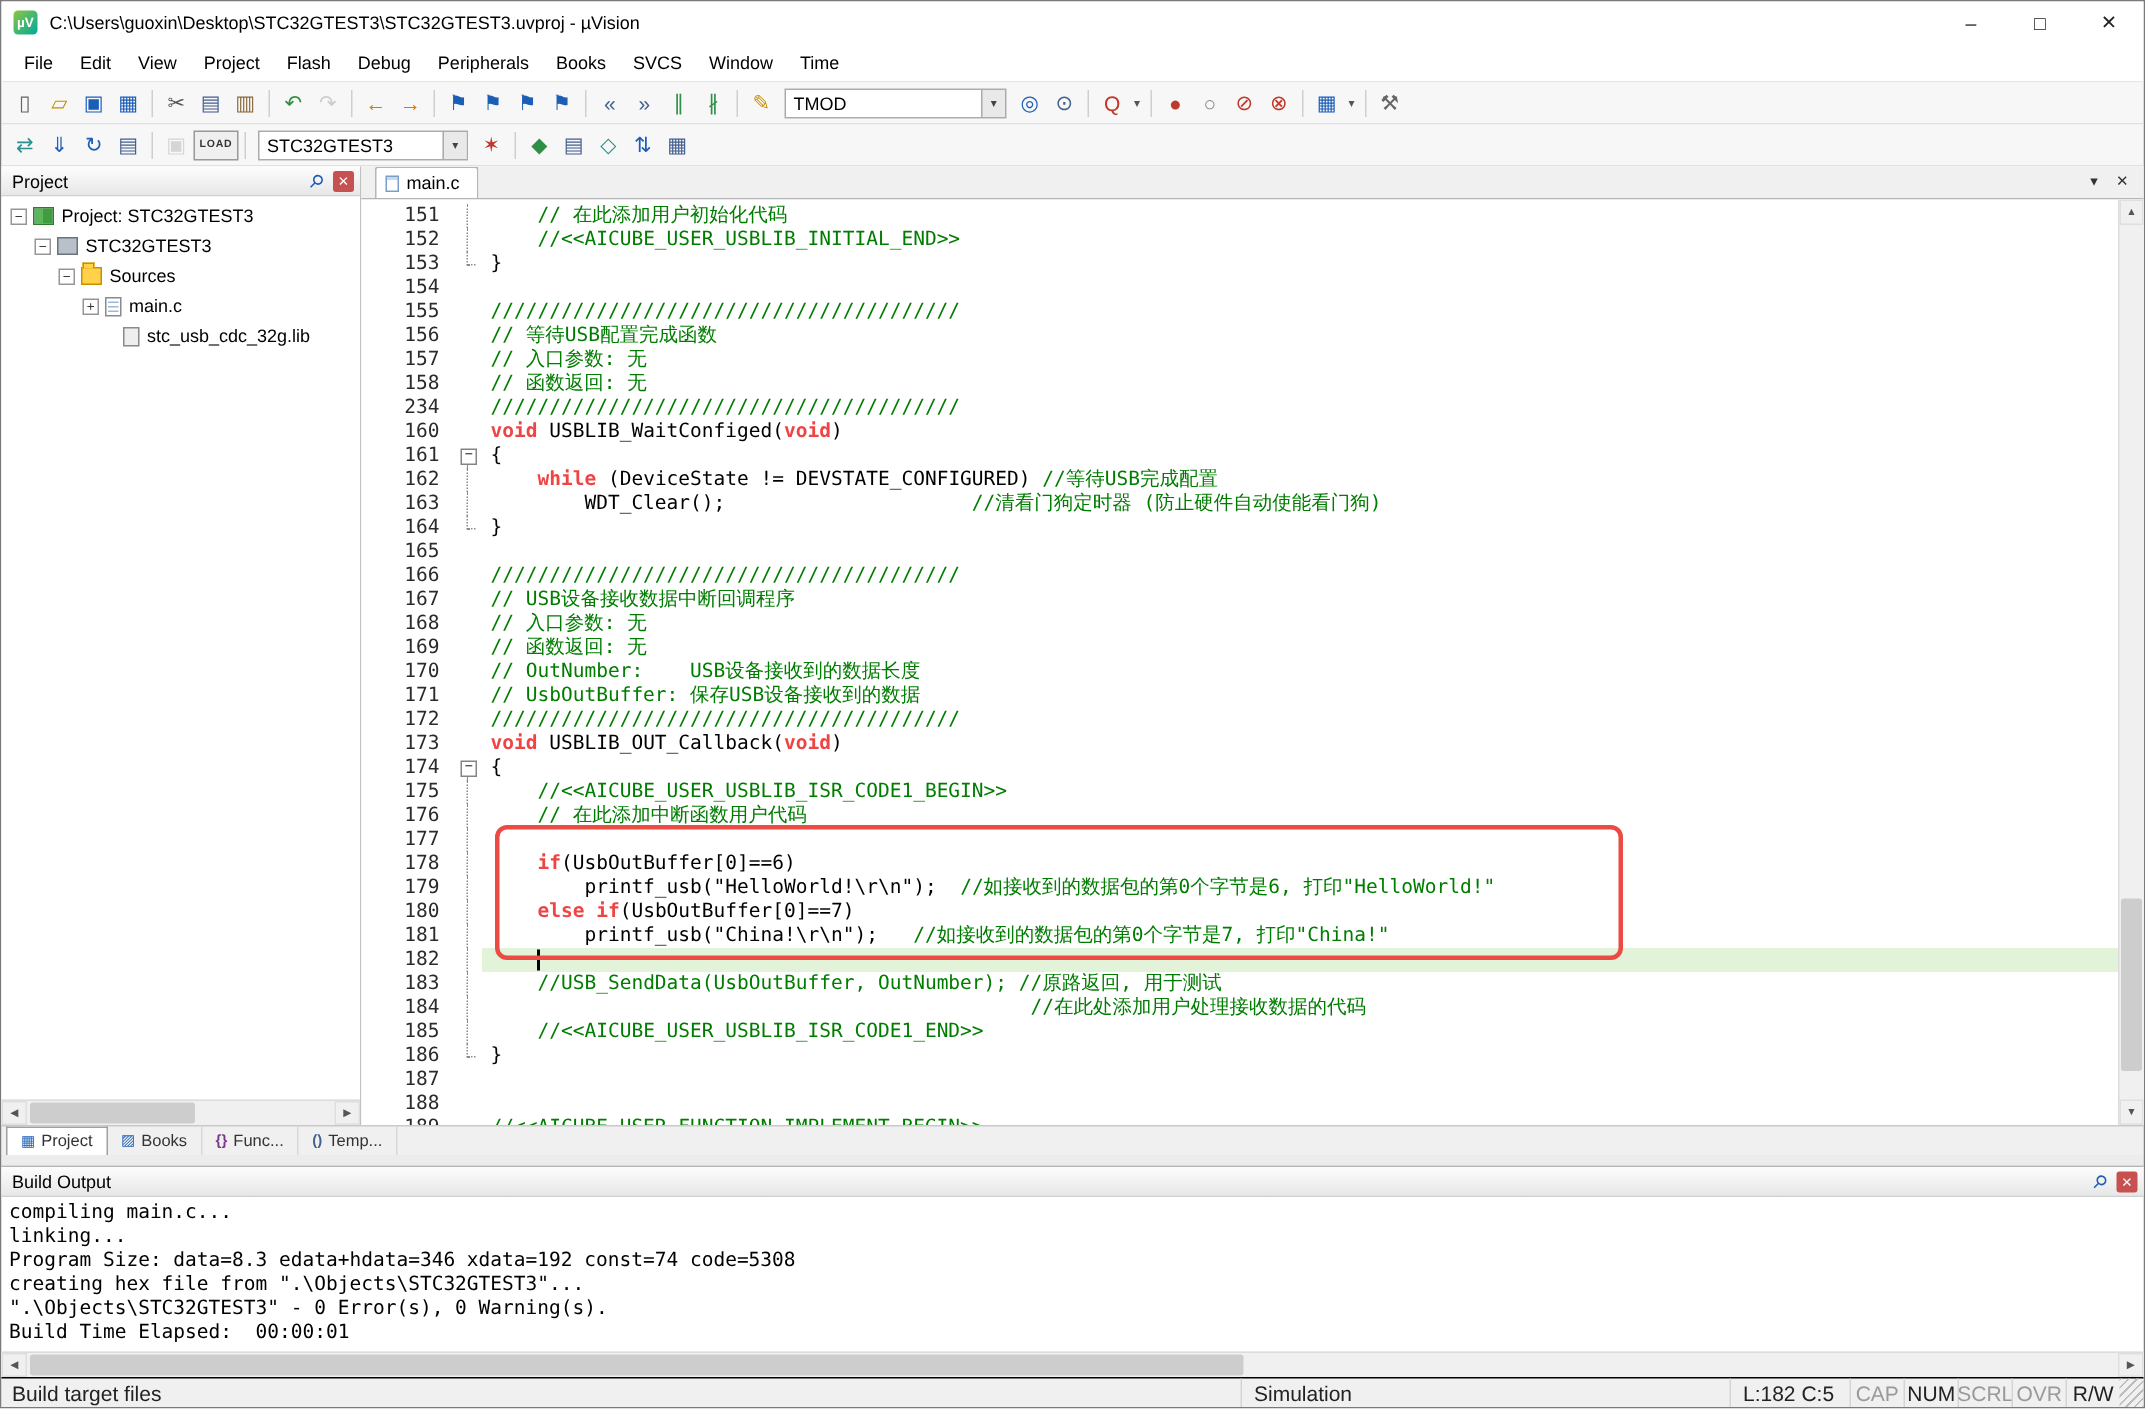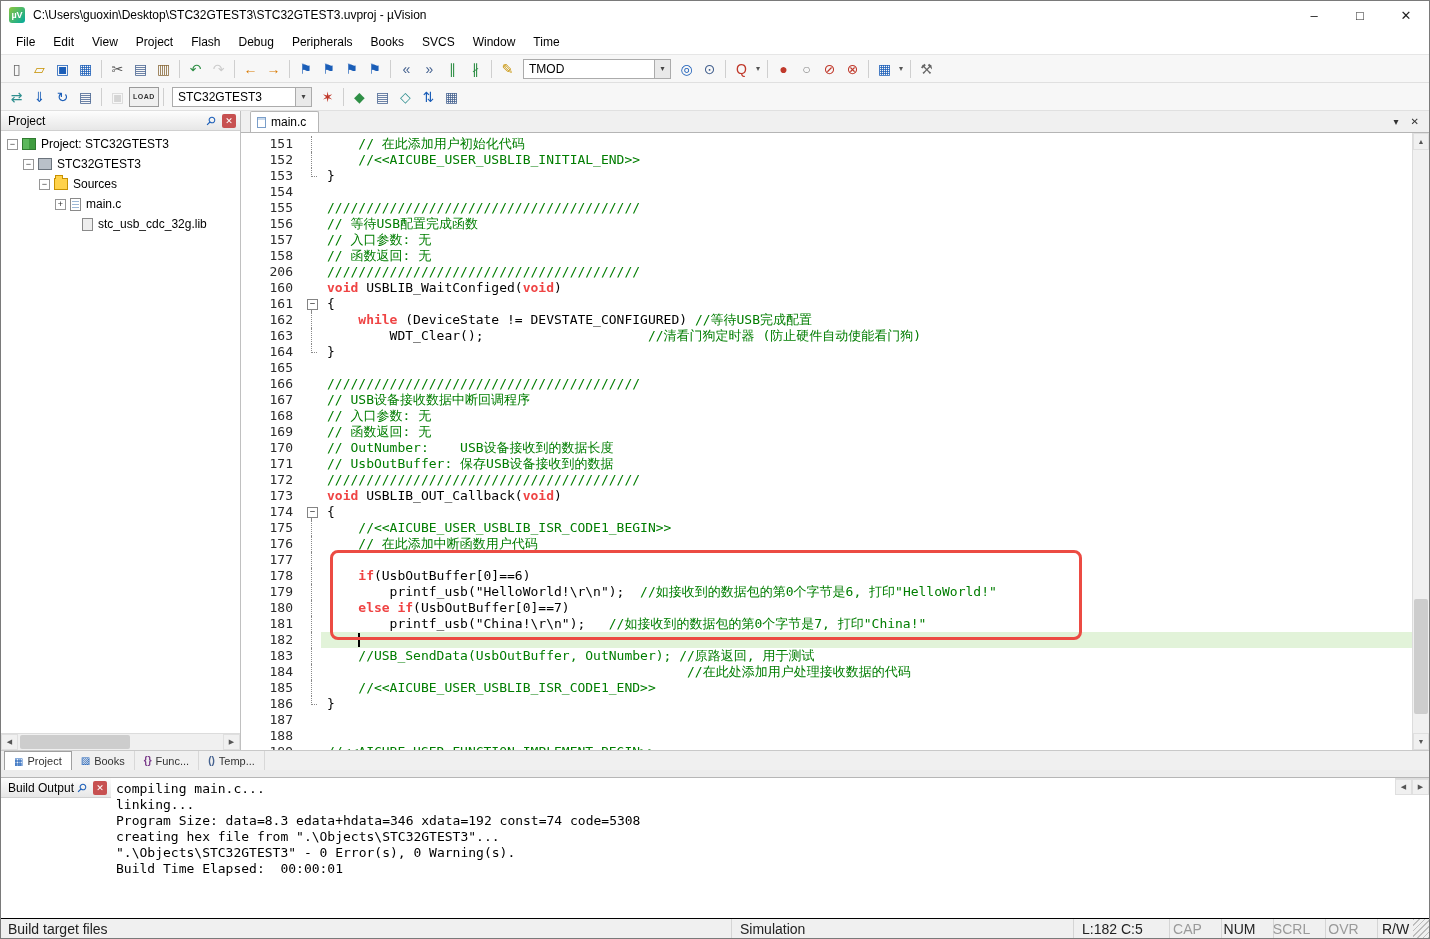--- a/index.html
+++ b/index.html
@@ -94,27 +94,27 @@
 
   
   .dock-tabs { height: 20px; flex: none; background: #f0f0f0; border-top: 1px solid #c9c9c9; display: flex; align-items: stretch; padding-left: 3px; }
   .dtab { display: flex; align-items: center; gap: 4px; padding: 0 9px; font-size: 11px; color: #333; border-right: 1px solid #d8d8d8; }
   .dtab.active { background: #fff; border: 1px solid #a0a0a0; border-bottom: none; }
   .dtab-icon { font-size: 10px; font-weight: bold; }
 
   .hsplit { height: 7px; flex: none; background: #ececec; }
 
   
-  .output-panel { height: 141px; flex: none; display: flex; border-top: 1px solid #b5b5b5; background: #fff; }
+  .output-panel { height: 141px; flex: none; display: flex; flex-direction: column; border-top: 1px solid #b5b5b5; background: #fff; }
   .output-body { flex: 1; overflow: hidden; padding: 3px 5px; font-family: "DejaVu Sans Mono", "Liberation Mono", monospace; font-size: 13px; line-height: 16px; white-space: pre; }
 
   
   .statusbar { height: 20px; flex: none; background: #f0f0f0; border-top: 1px solid #000000; display: flex; align-items: stretch; font-size: 14px; color: #222; text-align: right; }
   .sb-msg { flex: 1; display: flex; align-items: center; padding-left: 7px; }
-  .sb-cell { display: flex; align-items: center; padding: 0 8px; border-left: 1px solid #d5d5d5; margin-left: 16px; }
+  .sb-cell { display: flex; align-items: center; padding: 0 8px; border-left: 1px solid #d5d5d5; }
   .sb-sim { width: 326px; }
   .sb-pos { width: 80px; }
   .sb-flag { width: 36px; justify-content: center; }
   .sb-flag.off { color: #9a9a9a; }
   .sb-flag.on { color: #222; }
   .grip { width: 16px; background: repeating-linear-gradient(135deg, #bdbdbd 0 1px, transparent 1px 4px); }
 </style>
 </head>
 <body>
 
@@ -268,21 +268,21 @@
       <div class="editor-body">
         <div class="code" id="code">
             <div class="cl"><span class="ln">151</span><span class="fold mid"></span><span class="ct"><span class="sp">    </span><span class="sc">// 在此添加用户初始化代码</span></span></div>
             <div class="cl"><span class="ln">152</span><span class="fold mid"></span><span class="ct"><span class="sp">    </span><span class="sc">//&lt;&lt;AICUBE_USER_USBLIB_INITIAL_END&gt;&gt;</span></span></div>
             <div class="cl"><span class="ln">153</span><span class="fold end"></span><span class="ct"><span class="sp">}</span></span></div>
             <div class="cl"><span class="ln">154</span><span class="fold"></span><span class="ct"></span></div>
             <div class="cl"><span class="ln">155</span><span class="fold"></span><span class="ct"><span class="sc">////////////////////////////////////////</span></span></div>
             <div class="cl"><span class="ln">156</span><span class="fold"></span><span class="ct"><span class="sc">// 等待USB配置完成函数</span></span></div>
             <div class="cl"><span class="ln">157</span><span class="fold"></span><span class="ct"><span class="sc">// 入口参数: 无</span></span></div>
             <div class="cl"><span class="ln">158</span><span class="fold"></span><span class="ct"><span class="sc">// 函数返回: 无</span></span></div>
-            <div class="cl"><span class="ln">206</span><span class="fold"></span><span class="ct"><span class="sc">////////////////////////////////////////</span></span></div>
+            <div class="cl"><span class="ln">234</span><span class="fold"></span><span class="ct"><span class="sc">////////////////////////////////////////</span></span></div>
             <div class="cl"><span class="ln">160</span><span class="fold"></span><span class="ct"><span class="sk">void</span><span class="sp"> USBLIB_WaitConfiged(</span><span class="sk">void</span><span class="sp">)</span></span></div>
             <div class="cl"><span class="ln">161</span><span class="fold box"></span><span class="ct"><span class="sp">{</span></span></div>
             <div class="cl"><span class="ln">162</span><span class="fold mid"></span><span class="ct"><span class="sp">    </span><span class="sk">while</span><span class="sp"> (DeviceState != DEVSTATE_CONFIGURED) </span><span class="sc">//等待USB完成配置</span></span></div>
             <div class="cl"><span class="ln">163</span><span class="fold mid"></span><span class="ct"><span class="sp">        WDT_Clear();                     </span><span class="sc">//清看门狗定时器 (防止硬件自动使能看门狗)</span></span></div>
             <div class="cl"><span class="ln">164</span><span class="fold end"></span><span class="ct"><span class="sp">}</span></span></div>
             <div class="cl"><span class="ln">165</span><span class="fold"></span><span class="ct"></span></div>
             <div class="cl"><span class="ln">166</span><span class="fold"></span><span class="ct"><span class="sc">////////////////////////////////////////</span></span></div>
             <div class="cl"><span class="ln">167</span><span class="fold"></span><span class="ct"><span class="sc">// USB设备接收数据中断回调程序</span></span></div>
             <div class="cl"><span class="ln">168</span><span class="fold"></span><span class="ct"><span class="sc">// 入口参数: 无</span></span></div>
             <div class="cl"><span class="ln">169</span><span class="fold"></span><span class="ct"><span class="sc">// 函数返回: 无</span></span></div>

